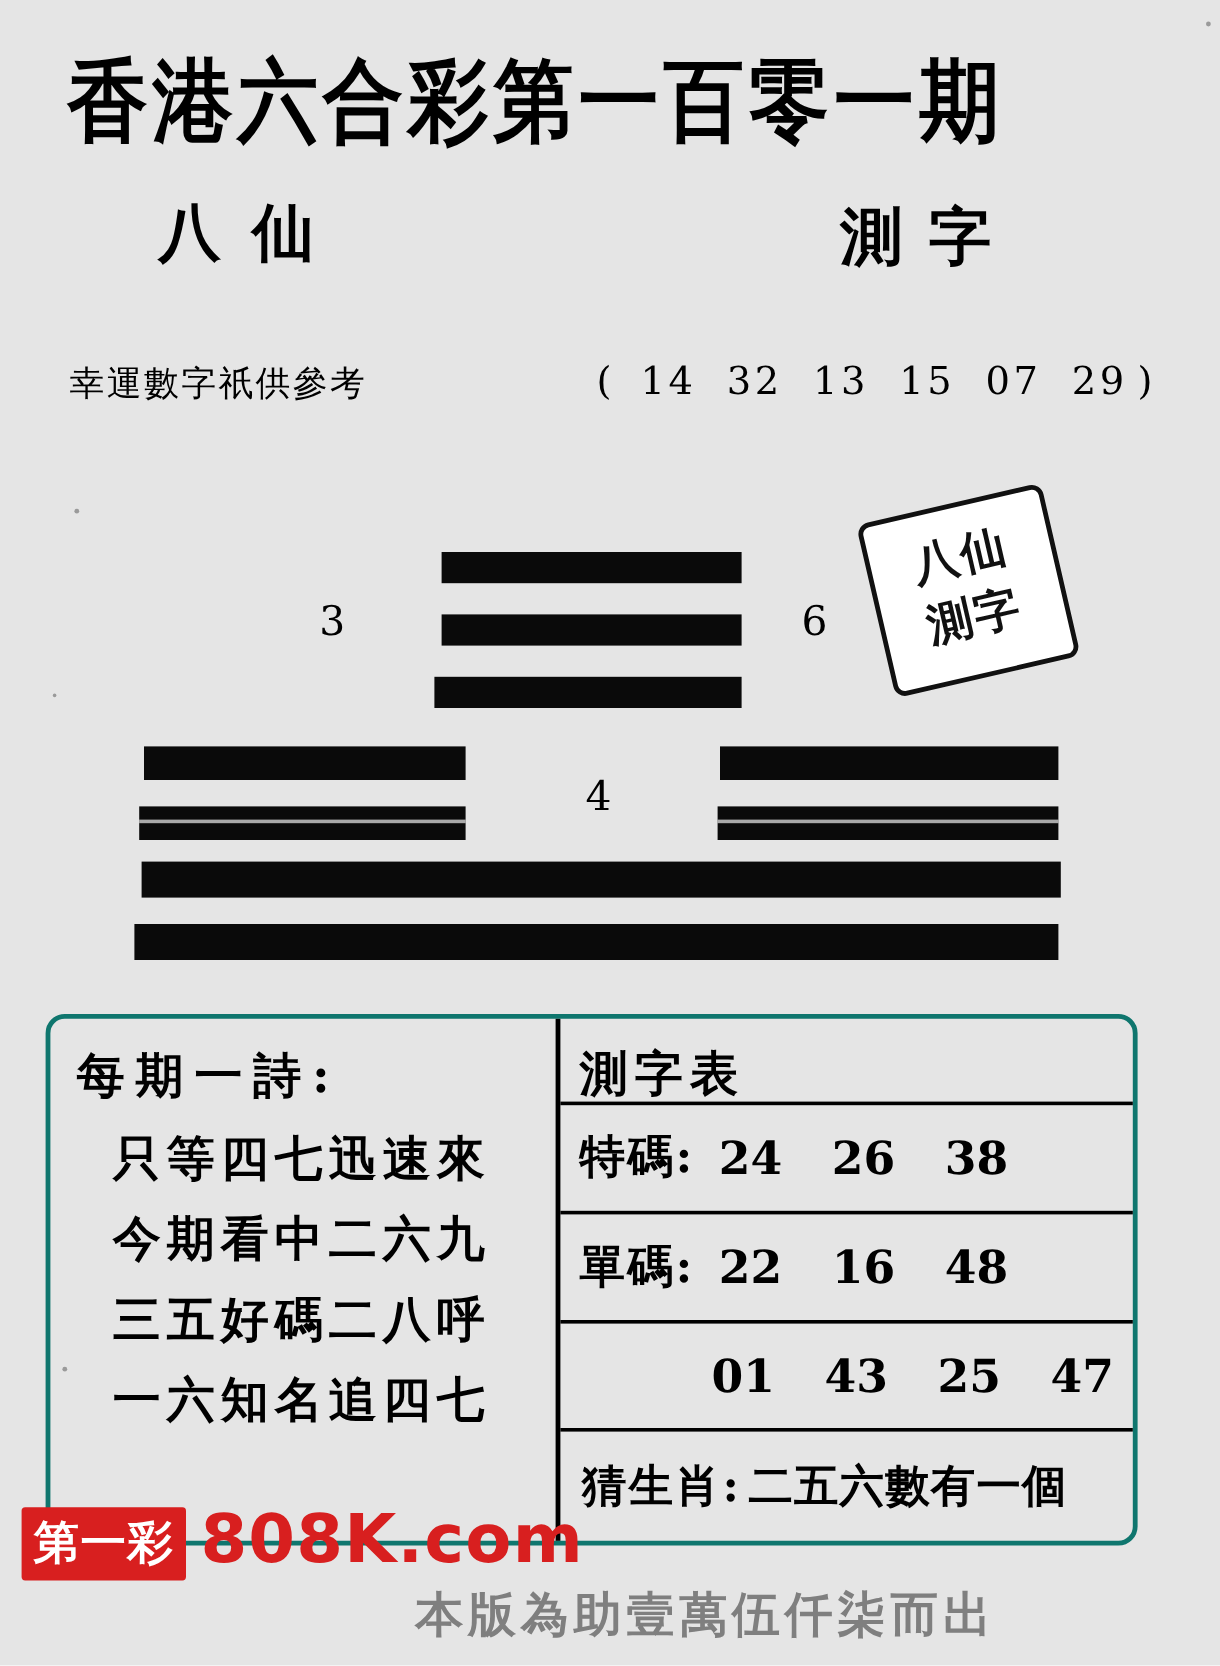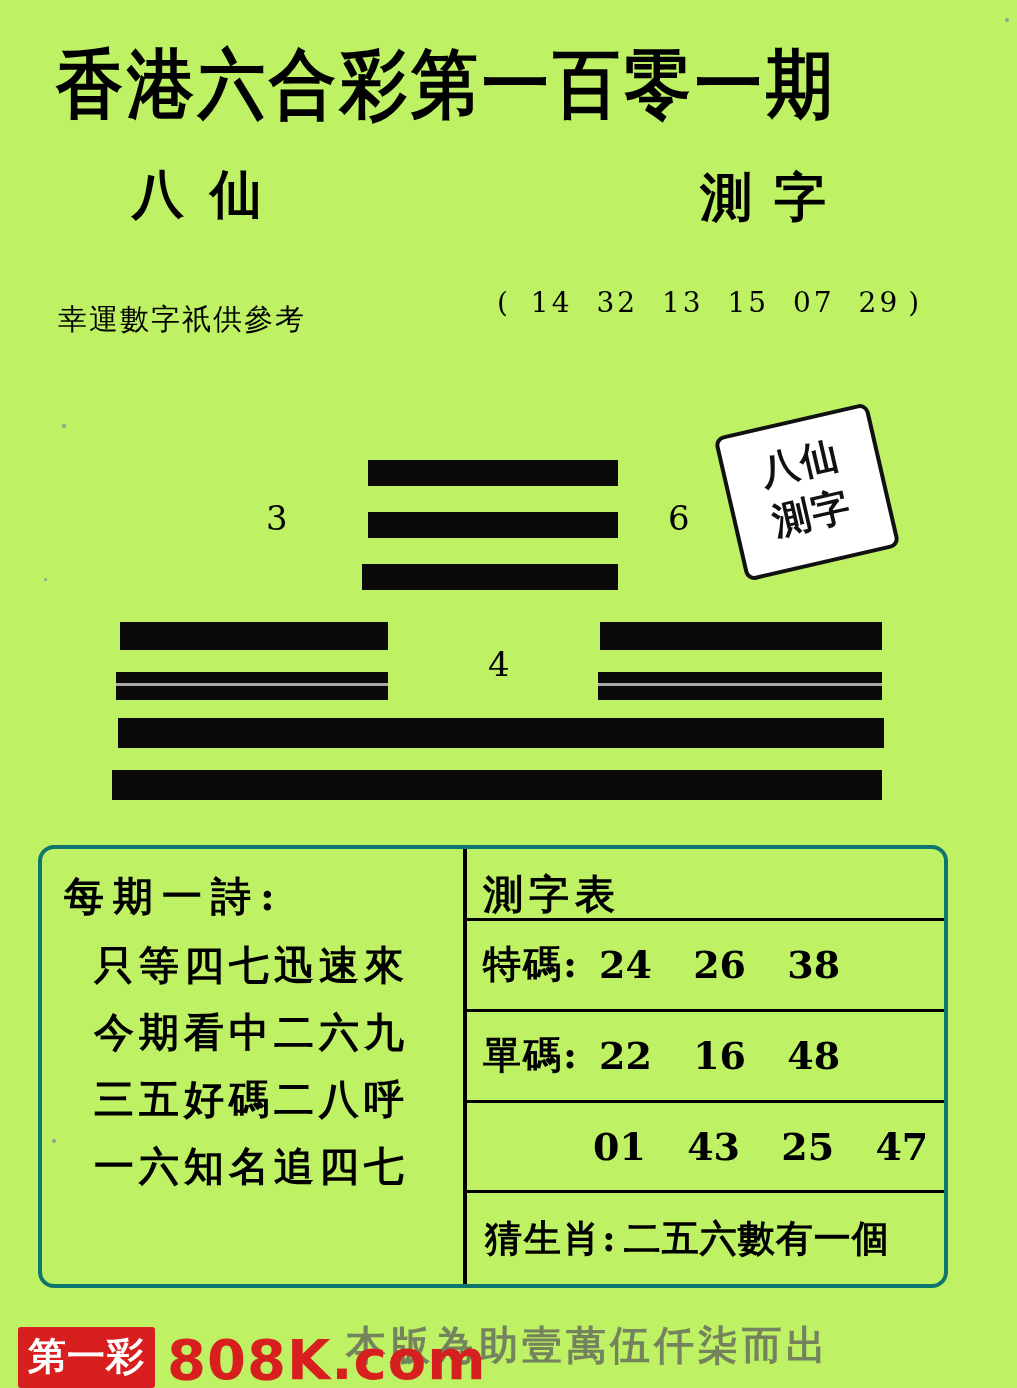--- a/index.html
+++ b/index.html
@@ -10,21 +10,21 @@
   body {
     width: 1017px;
     height: 1388px;
     position: relative;
     font-family: "DejaVu Sans", sans-serif;
     overflow: hidden;
   }
   .page {
     position: absolute;
     inset: 0;
-    background: #bef264;
+    background: #e5e5e5;
   }
 
   
   .title-main {
     position: absolute;
     top: 34px;
     left: 56px;
     width: 930px;
     font-family: "DejaVu Serif", serif;
     font-weight: bold;
@@ -61,24 +61,24 @@
     position: absolute;
     top: 300px;
     left: 58px;
     font-family: "DejaVu Serif", serif;
     font-size: 29px;
     letter-spacing: 2px;
     color: #000;
   }
   .lucky-nums {
     position: absolute;
-    top: 286px;
+    top: 298px;
     left: 495px;
     font-family: "DejaVu Serif", serif;
-    font-size: 28px;
+    font-size: 32px;
     letter-spacing: 3px;
     color: #000;
     white-space: nowrap;
   }
   .lucky-nums span { margin: 0 6px; }
   .lucky-nums .paren { margin: 0 2px; }
 
   
   .bars { position: absolute; top: 400px; left: 0; width: 1017px; height: 420px; }
   .bar {
@@ -210,23 +210,23 @@
     letter-spacing: 4px;
     color: #5d5d5d;
     opacity: .75;
     white-space: nowrap;
   }
 
   
   .wm {
     position: absolute;
     left: 18px;
-    top: 1327px;
+    top: 1256px;
     display: flex;
-    align-items: flex-end;
+    align-items: flex-start;
   }
   .wm-badge {
     background: #d81f1f;
     color: #ffffff;
     font-family: "DejaVu Sans", sans-serif;
     font-weight: bold;
     font-size: 38px;
     padding: 4px 10px 6px 10px;
     letter-spacing: 1px;
     border-radius: 3px;

